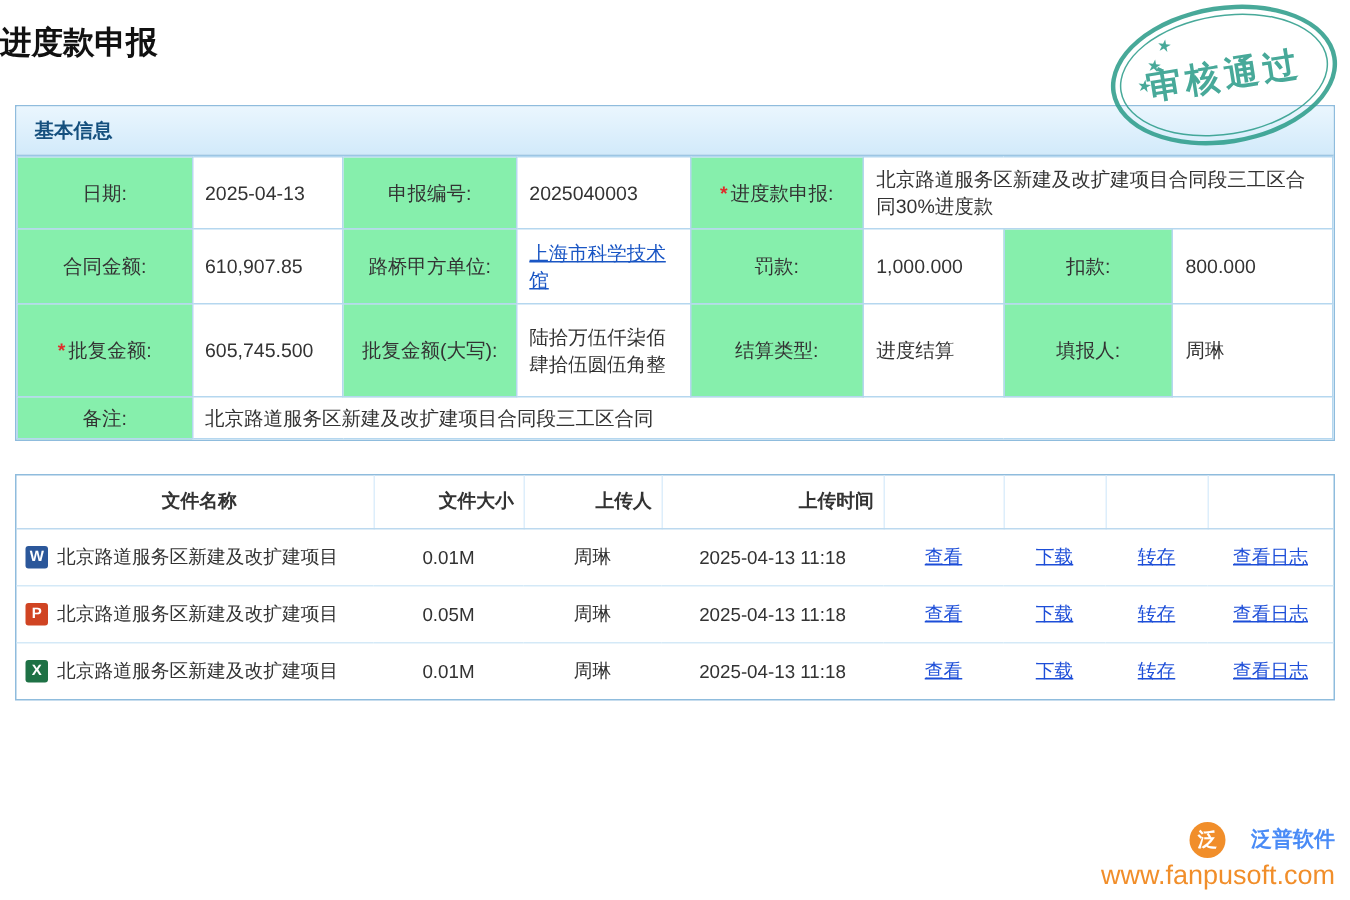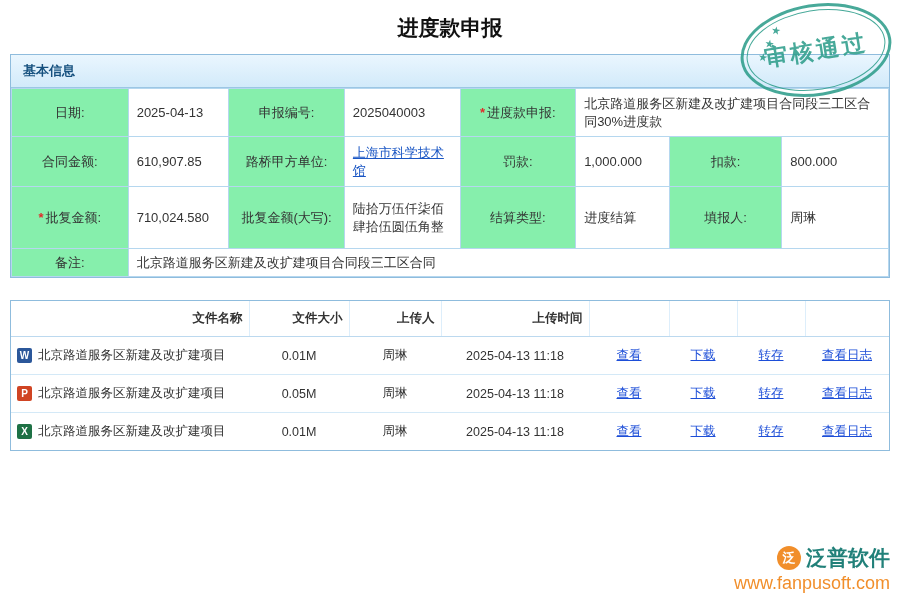--- a/index.html
+++ b/index.html
@@ -1,39 +1,39 @@
 <!DOCTYPE html>
 <html><head>
 <meta charset="utf-8">
 <style>
   * { margin:0; padding:0; box-sizing:border-box; }
   body { background:#fff; font-family:"Liberation Sans","DejaVu Sans",sans-serif; }
   .screen { position:relative; width:900px; height:600px; background:#fff; overflow:hidden; }
 
-  .page-title { text-align:center; padding-top:14px; font-size:21px; font-weight:bold; color:#111; }
+  .page-title { text-align:left; padding-top:14px; font-size:21px; font-weight:bold; color:#111; }
 
   .panel { margin:0 10px; border:1px solid #8fbcdd; background:#fff; }
-  .panel-basic { margin-top:12px; }
+  .panel-basic { margin-top:28px; }
   .panel-attach { margin-top:22px; }
   .panel-header { background:linear-gradient(#eaf6fe,#d2eafa); color:#15507e; font-weight:bold;
                   font-size:13px; padding:7px 12px; border-bottom:1px solid #9cc6e4; }
 
   table.info { width:100%; border-collapse:collapse; table-layout:fixed; font-size:13px; }
   table.info td { border:1px solid #b5d7ef; padding:4px 8px; color:#333; vertical-align:middle; word-break:break-all; }
   td.lbl { background:#86efac; text-align:center; }
   td.val { background:#fff; text-align:left; }
   tr.r1 td { height:48px; } tr.r2 td { height:54px; } tr.r3 td { height:50px; }
   tr.r4 td { height:62px; } tr.r5 td { height:28px; }
   .req { color:#e02b2b; margin-right:2px; font-weight:bold; }
   a.link { color:#1a56c4; text-decoration:underline; cursor:pointer; }
 
   table.files { width:100%; border-collapse:collapse; table-layout:fixed; font-size:12.5px; color:#333; }
   table.files th { font-weight:bold; text-align:right; padding:9px 6px; border-bottom:1px solid #bcd9ef;
                    border-right:1px solid #ddeefb; color:#333; }
-  table.files th.name { text-align:right; padding-left:12px; }
+  table.files th.name { text-align:center; padding-left:12px; }
   table.files th:last-child { border-right:none; }
   table.files td { padding:10px 6px; border-bottom:1px solid #d4e9f7; text-align:center; }
   table.files tr:last-child td { border-bottom:none; }
   td.fname { text-align:left; padding-left:8px; }
   .fname-wrap { display:flex; align-items:center; gap:6px; }
   .fic { display:inline-flex; align-items:center; justify-content:center; width:15px; height:15px;
          border-radius:2px; color:#fff; font-size:10px; font-weight:bold; flex:0 0 auto; }
   .fic.word { background:#2b579a; } .fic.ppt { background:#d04423; } .fic.excel { background:#1e7145; }
   a.act { color:#1d4ed8; text-decoration:underline; cursor:pointer; }
 
@@ -43,21 +43,21 @@
   .stamp-inner { position:absolute; inset:6px; border:1px solid #2f9e8c; border-radius:50%; }
   .stamp-text { position:absolute; inset:0; display:flex; align-items:center; justify-content:center;
                 color:#2f9e8c; font-size:23px; font-weight:bold; letter-spacing:3px; }
   .stamp-stars { position:absolute; left:11px; top:26px; color:#2f9e8c; font-size:11px;
                  transform:rotate(-55deg); letter-spacing:1px; }
 
   .watermark { position:absolute; right:10px; bottom:6px; text-align:right; opacity:.92; z-index:6; }
   .wm-row { display:flex; align-items:center; justify-content:flex-end; gap:5px; }
   .wm-logo { display:inline-flex; align-items:center; justify-content:center; width:24px; height:24px;
              border-radius:50%; background:#f08519; color:#fff; font-size:13px; font-weight:bold; }
-  .wm-brand { font-size:21px; font-weight:bold; color:#0f766e; }
+  .wm-brand { font-size:14px; font-weight:bold; color:#3b82f6;margin-left:12px; }
   .wm-url { color:#f08519; font-size:18px; margin-top:1px; }
 </style>
 </head>
 <body>
 
 <div class="screen">
 
   <div class="page-title">进度款申报</div>
 
   <div class="stamp">
@@ -94,21 +94,21 @@
         <td class="val">610,907.85</td>
         <td class="lbl">路桥甲方单位:</td>
         <td class="val"><a class="link">上海市科学技术馆</a></td>
         <td class="lbl">罚款:</td>
         <td class="val">1,000.000</td>
         <td class="lbl">扣款:</td>
         <td class="val">800.000</td>
       </tr>
       <tr class="r4">
         <td class="lbl"><span class="req">*</span><span>批复金额:</span></td>
-        <td class="val">710,024.580</td>
+        <td class="val">605,745.500</td>
         <td class="lbl">批复金额(大写):</td>
         <td class="val">陆拾万伍仟柒佰肆拾伍圆伍角整</td>
         <td class="lbl">结算类型:</td>
         <td class="val">进度结算</td>
         <td class="lbl">填报人:</td>
         <td class="val">周琳</td>
       </tr>
       <tr class="r5">
         <td class="lbl">备注:</td>
         <td class="val" colspan="7">北京路道服务区新建及改扩建项目合同段三工区合同</td>

